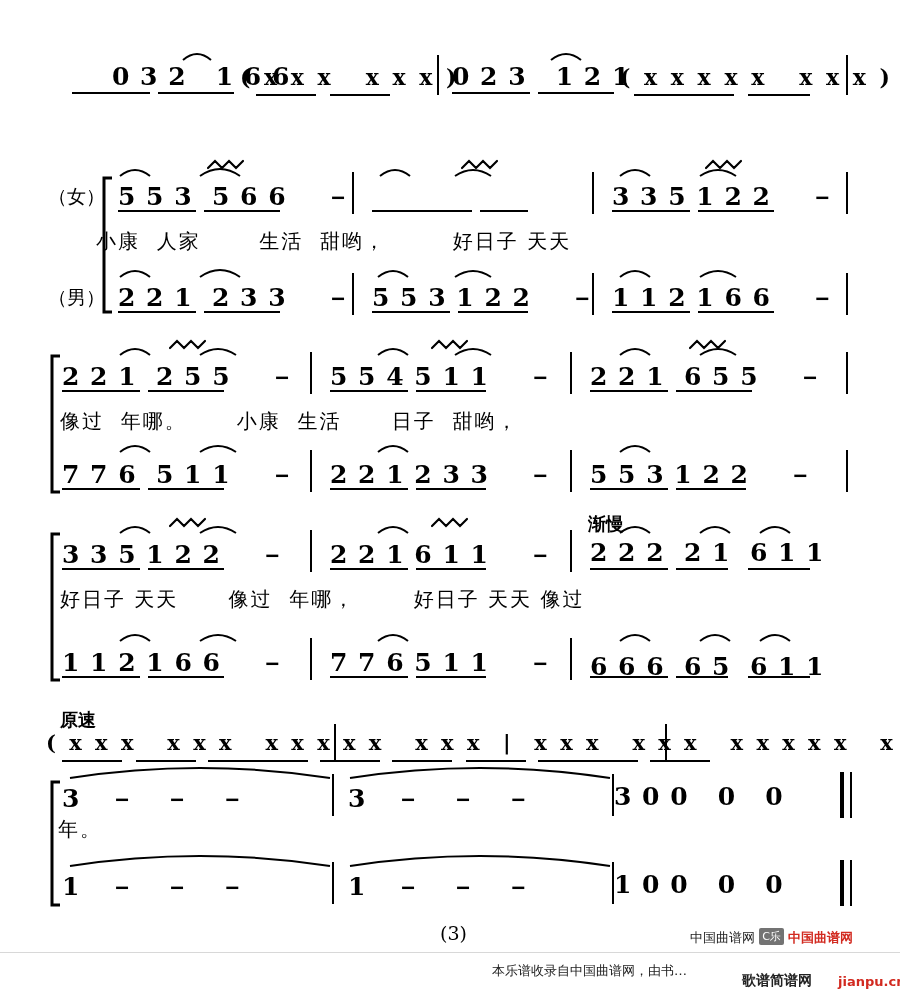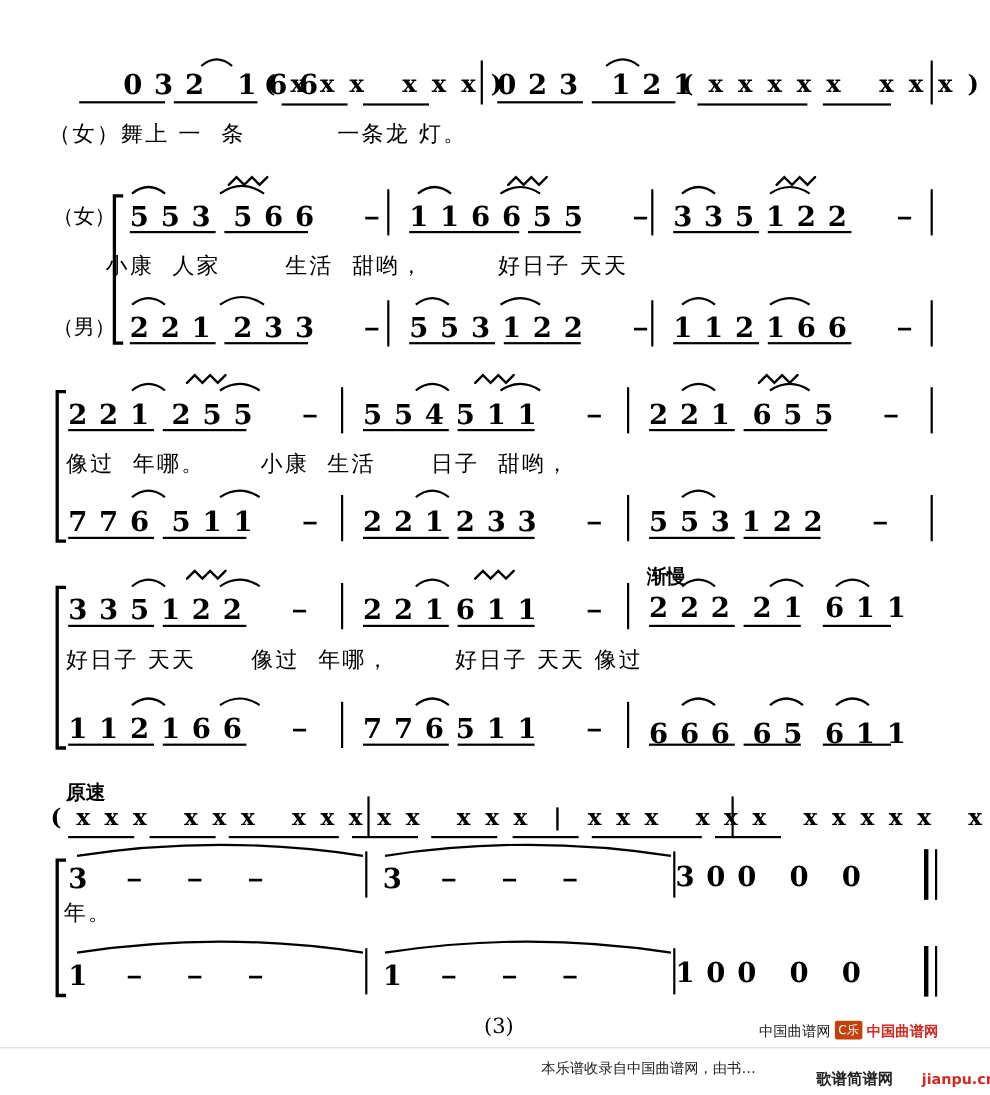--- a/index.html
+++ b/index.html
@@ -82,21 +82,21 @@
     width: 900px; height: 42px;
     background: #ffffff;
     border-top: 1px solid #d8d8d8;
   }
   .brand-red {
     color: #d22a20;
     font-weight: 700;
   }
   .brand-box {
     display: inline-block;
-    background: #c2410c;
+    background: #737373;
     color: #fff;
     font-size: 11px;
     padding: 1px 3px;
     border-radius: 2px;
     vertical-align: 2px;
   }
   .page-no {
     position: absolute;
     font-family: "DejaVu Serif", serif;
     font-size: 19px;
@@ -187,28 +187,26 @@
 
   <div class="beam" style="left:72px; top:92px; width:78px;"></div>
   <div class="beam" style="left:158px; top:92px; width:76px;"></div>
   <div class="beam" style="left:256px; top:94px; width:60px;"></div>
   <div class="beam" style="left:330px; top:94px; width:60px;"></div>
   <div class="beam" style="left:452px; top:92px; width:78px;"></div>
   <div class="beam" style="left:538px; top:92px; width:76px;"></div>
   <div class="beam" style="left:634px; top:94px; width:100px;"></div>
   <div class="beam" style="left:748px; top:94px; width:62px;"></div>
 
-  <div class="abs lyric" style="left:44px; top:108px;">（女）舞上 一  条          一条龙 灯。</div>
 
   <div class="abs small-label" style="left:48px; top:184px;">（女）</div>
   <div class="abs small-label" style="left:48px; top:285px;">（男）</div>
 
   <div class="abs num" style="left:118px; top:180px;text-align:right;">5 5 3  5 6 6    －</div>
   <div class="vbar" style="left:352px; top:172px; height:42px;"></div>
-  <div class="abs num" style="left:372px; top:180px;">1 1 6 6 5 5    －</div>
   <div class="vbar" style="left:592px; top:172px; height:42px;"></div>
   <div class="abs num" style="left:612px; top:180px;">3 3 5 1 2 2    －</div>
   <div class="vbar" style="left:846px; top:172px; height:42px;"></div>
 
   <div class="beam" style="left:118px; top:210px; width:78px;"></div>
   <div class="beam" style="left:204px; top:210px; width:76px;"></div>
   <div class="beam" style="left:372px; top:210px; width:100px;"></div>
   <div class="beam" style="left:480px; top:210px; width:48px;"></div>
   <div class="beam" style="left:612px; top:210px; width:78px;"></div>
   <div class="beam" style="left:698px; top:210px; width:76px;"></div>

